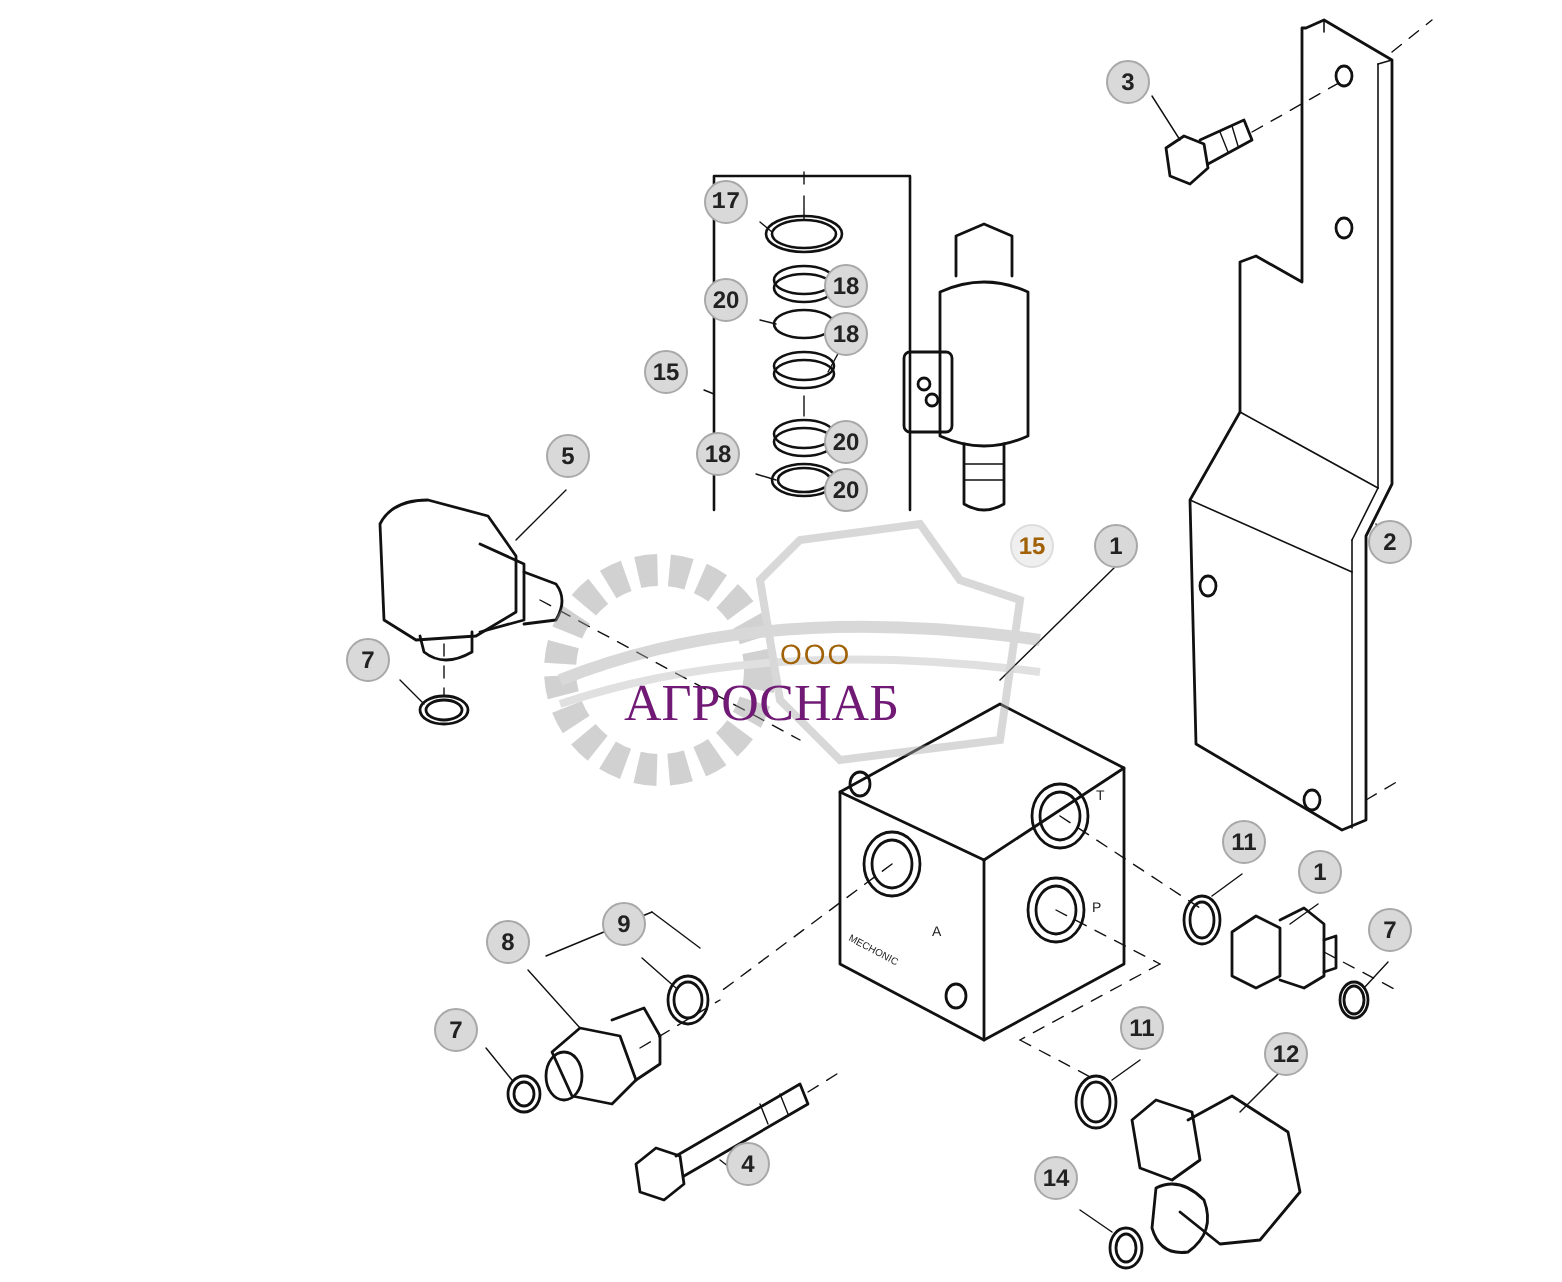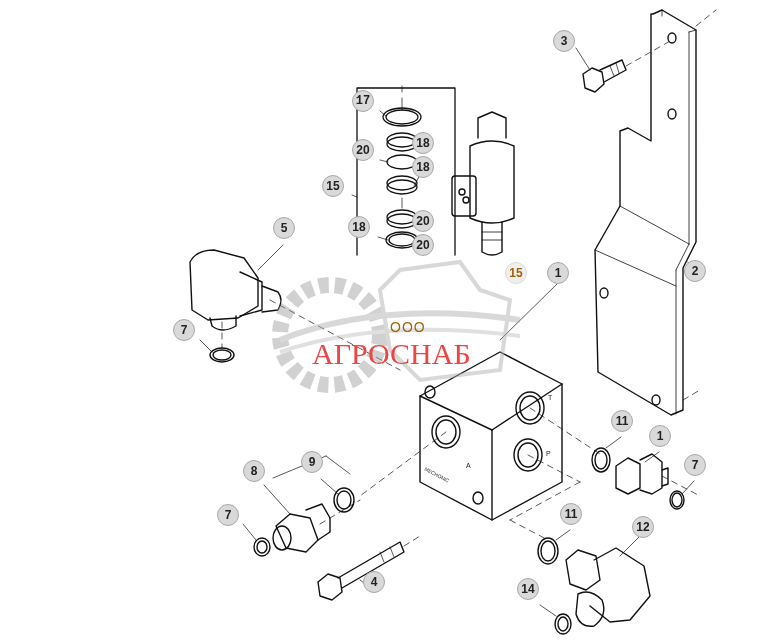--- a/index.html
+++ b/index.html
@@ -2,21 +2,21 @@
 <html><head>
 <meta charset="utf-8">
 <style>
   html, body { margin: 0; padding: 0; background: #ffffff; }
   body { width: 781px; height: 641px; position: relative; overflow: hidden; font-family: "Liberation Sans", sans-serif; }
   #diagram { position: absolute; left: 0; top: 0; width: 781px; height: 641px; }
   .callout { position: absolute; width: 20px; height: 20px; border-radius: 50%; background: #d9d9d9; border: 1px solid #a8a8a8; color: #222; font-weight: bold; font-size: 12px; line-height: 20px; text-align: center; cursor: pointer; }
   .callout.faint { background: #efefef; color: #a16207; border-color: #ddd; }
   .watermark { position: absolute; left: 272px; top: 285px; width: 260px; height: 100px; pointer-events: none; }
   .wm-ooo { position: absolute; left: 118px; top: 34px; font-family: "Liberation Sans", sans-serif; font-size: 14px; color: #a16207; letter-spacing: 1px; }
-  .wm-name { position: absolute; left: 40px; top: 52px; font-family: "Liberation Serif", serif; font-size: 30px; color: #ef4444; letter-spacing: 0px; }
+  .wm-name { position: absolute; left: 40px; top: 52px; font-family: "Liberation Serif", serif; font-size: 26px; color: #701a75; letter-spacing: 0px; }
 </style>
 </head>
 <body>
 
 <svg id="diagram" viewBox="0 0 781 641" xmlns="http://www.w3.org/2000/svg">
   <g fill="none" stroke="#111" stroke-width="1.4" stroke-linejoin="round" stroke-linecap="round">
 
     <g>
       <polyline points="357,255 357,88 455,88 455,255" stroke-width="1.3"></polyline>
     </g>

